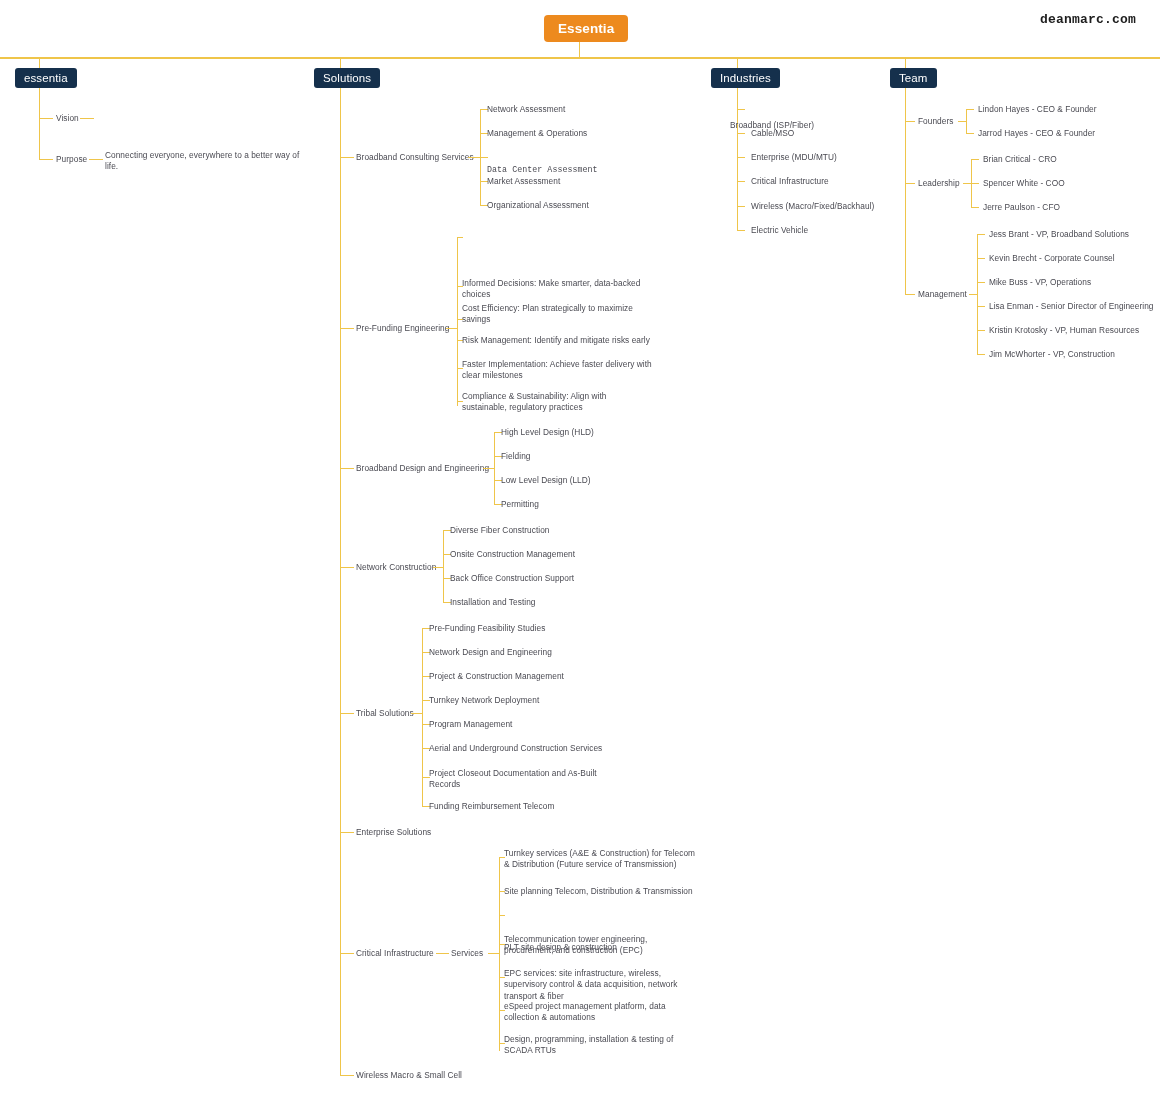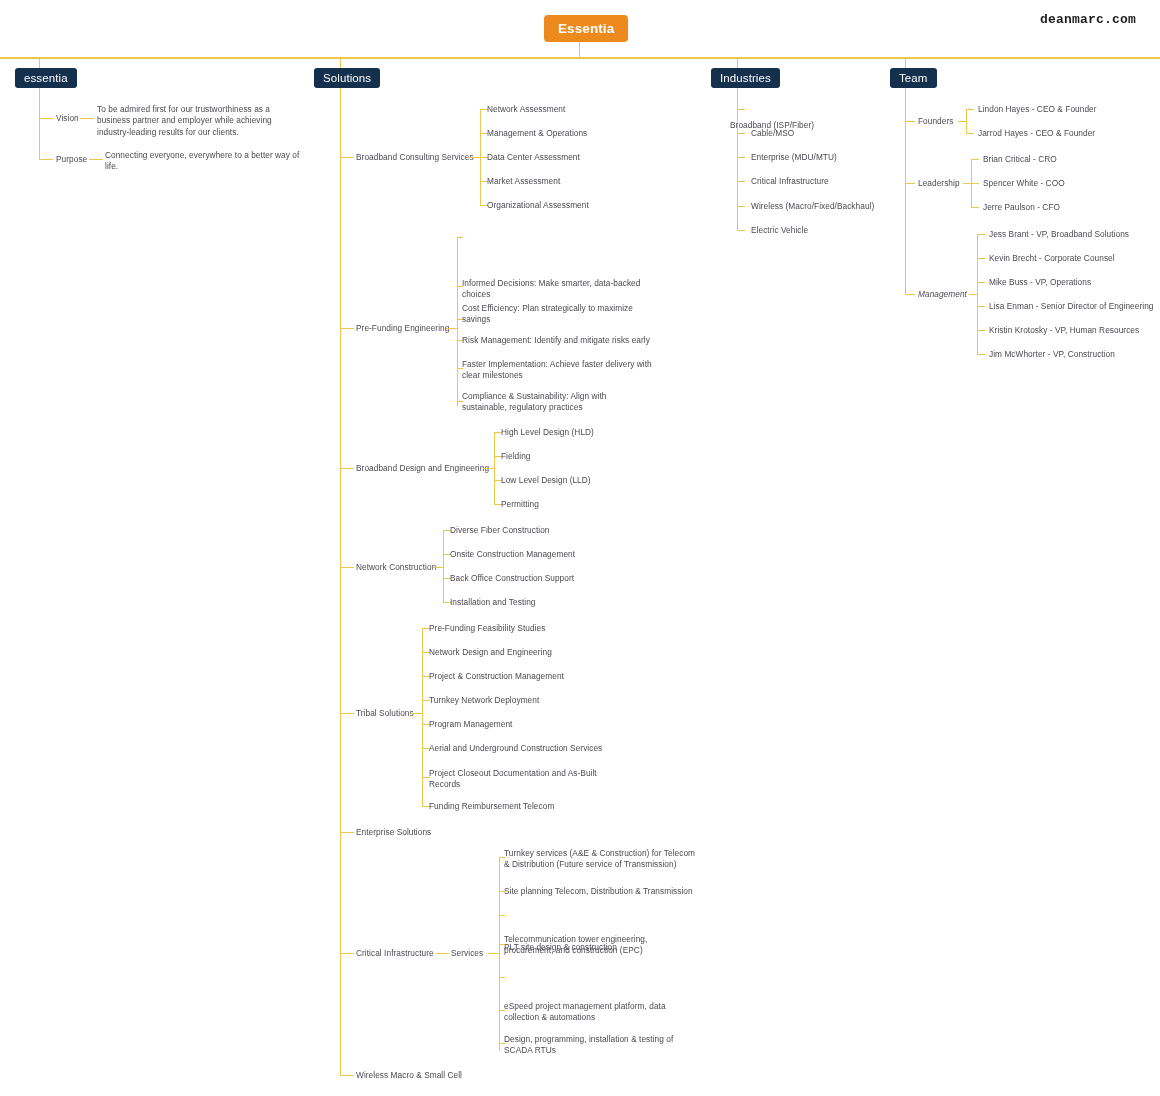--- a/index.html
+++ b/index.html
@@ -89,42 +89,41 @@
   <div class="trunk h-line" style="left:0px; top:57px; width:1160px;"></div>
 
   <div class="v-line" style="left:39px; top:57px; height:11px;"></div>
   <div class="node-box node-branch" style="left:15px; top:68px;">essentia</div>
 
   <div class="v-line" style="left:39px; top:88px; height:71px;"></div>
 
   <div class="h-line" style="left:39px; top:118px; width:14px;"></div>
   <div class="label" style="left:56px; top:113px;">Vision</div>
   <div class="h-line" style="left:80px; top:118px; width:14px;"></div>
-  <div class="label wrap" style="left:97px; top:104px; width:200px;">To be admired first for our trustworthiness as a business partner and employer while achieving industry-leading results for our clients.</div>
 
   <div class="h-line" style="left:39px; top:159px; width:14px;"></div>
   <div class="label" style="left:56px; top:154px;">Purpose</div>
   <div class="h-line" style="left:89px; top:159px; width:14px;"></div>
   <div class="label wrap" style="left:105px; top:150px; width:198px;">Connecting everyone, everywhere to a better way of life.</div>
 
   <div class="v-line" style="left:340px; top:57px; height:11px;"></div>
   <div class="node-box node-branch" style="left:314px; top:68px;">Solutions</div>
 
   <div class="v-line" style="left:340px; top:88px; height:987px;"></div>
 
   <div class="h-line" style="left:340px; top:157px; width:14px;"></div>
   <div class="label" style="left:356px; top:152px;">Broadband Consulting Services</div>
   <div class="h-line" style="left:468px; top:157px; width:12px;"></div>
   <div class="v-line" style="left:480px; top:109px; height:96px;"></div>
   <div class="h-line" style="left:480px; top:109px; width:8px;"></div>
   <div class="label" style="left:487px; top:104px;">Network Assessment</div>
   <div class="h-line" style="left:480px; top:133px; width:8px;"></div>
   <div class="label" style="left:487px; top:128px;">Management &amp; Operations</div>
   <div class="h-line" style="left:480px; top:157px; width:8px;"></div>
-  <div class="label" style="left:487px; top:152px;">Data Center Assessment</div>
+  <div class="label" style="left:487px; top:164px;font-family:Liberation Mono, monospace;">Data Center Assessment</div>
   <div class="h-line" style="left:480px; top:181px; width:8px;"></div>
   <div class="label" style="left:487px; top:176px;">Market Assessment</div>
   <div class="h-line" style="left:480px; top:205px; width:8px;"></div>
   <div class="label" style="left:487px; top:200px;">Organizational Assessment</div>
 
   <div class="h-line" style="left:340px; top:328px; width:14px;"></div>
   <div class="label" style="left:356px; top:323px;">Pre-Funding Engineering</div>
   <div class="h-line" style="left:446px; top:328px; width:11px;"></div>
   <div class="v-line" style="left:457px; top:237px; height:169px;"></div>
   <div class="h-line" style="left:457px; top:237px; width:6px;"></div>
@@ -197,20 +196,21 @@
   <div class="v-line" style="left:499px; top:857px; height:194px;"></div>
   <div class="h-line" style="left:499px; top:857px; width:6px;"></div>
   <div class="label wrap" style="left:504px; top:848px; width:192px;">Turnkey services (A&amp;E &amp; Construction) for Telecom &amp; Distribution (Future service of Transmission)</div>
   <div class="h-line" style="left:499px; top:891px; width:6px;"></div>
   <div class="label" style="left:504px; top:886px;">Site planning Telecom, Distribution &amp; Transmission</div>
   <div class="h-line" style="left:499px; top:915px; width:6px;"></div>
   <div class="label" style="left:504px; top:910px;margin-top:32px;">PLT site design &amp; construction</div>
   <div class="h-line" style="left:499px; top:944px; width:6px;"></div>
   <div class="label wrap" style="left:504px; top:934px; width:192px;">Telecommunication tower engineering, procurement, and construction (EPC)</div>
   <div class="h-line" style="left:499px; top:977px; width:6px;"></div>
+  <div class="label wrap" style="left:504px; top:968px; width:192px;">EPC services: site infrastructure, wireless, supervisory control &amp; data acquisition, network transport &amp; fiber</div>
   <div class="h-line" style="left:499px; top:1010px; width:6px;"></div>
   <div class="label wrap" style="left:504px; top:1001px; width:180px;">eSpeed project management platform, data collection &amp; automations</div>
   <div class="h-line" style="left:499px; top:1043px; width:6px;"></div>
   <div class="label wrap" style="left:504px; top:1034px; width:192px;">Design, programming, installation &amp; testing of SCADA RTUs</div>
 
   <div class="h-line" style="left:340px; top:1075px; width:14px;"></div>
   <div class="label" style="left:356px; top:1070px;">Wireless Macro &amp; Small Cell</div>
 
   <div class="v-line" style="left:737px; top:57px; height:11px;"></div>
   <div class="node-box node-branch" style="left:711px; top:68px;">Industries</div>
@@ -246,21 +246,21 @@
   <div class="h-line" style="left:963px; top:183px; width:8px;"></div>
   <div class="v-line" style="left:971px; top:159px; height:48px;"></div>
   <div class="h-line" style="left:971px; top:159px; width:8px;"></div>
   <div class="label" style="left:983px; top:154px;">Brian Critical - CRO</div>
   <div class="h-line" style="left:971px; top:183px; width:8px;"></div>
   <div class="label" style="left:983px; top:178px;">Spencer White - COO</div>
   <div class="h-line" style="left:971px; top:207px; width:8px;"></div>
   <div class="label" style="left:983px; top:202px;">Jerre Paulson - CFO</div>
 
   <div class="h-line" style="left:905px; top:294px; width:10px;"></div>
-  <div class="label" style="left:918px; top:289px;font-style:italic;">Management</div>
+  <div class="label" style="left:918px; top:289px;">Management</div>
   <div class="h-line" style="left:969px; top:294px; width:8px;"></div>
   <div class="v-line" style="left:977px; top:234px; height:120px;"></div>
   <div class="h-line" style="left:977px; top:234px; width:8px;"></div>
   <div class="label" style="left:989px; top:229px;">Jess Brant - VP, Broadband Solutions</div>
   <div class="h-line" style="left:977px; top:258px; width:8px;"></div>
   <div class="label" style="left:989px; top:253px;">Kevin Brecht - Corporate Counsel</div>
   <div class="h-line" style="left:977px; top:282px; width:8px;"></div>
   <div class="label" style="left:989px; top:277px;">Mike Buss - VP, Operations</div>
   <div class="h-line" style="left:977px; top:306px; width:8px;"></div>
   <div class="label" style="left:989px; top:301px;">Lisa Enman - Senior Director of Engineering</div>

